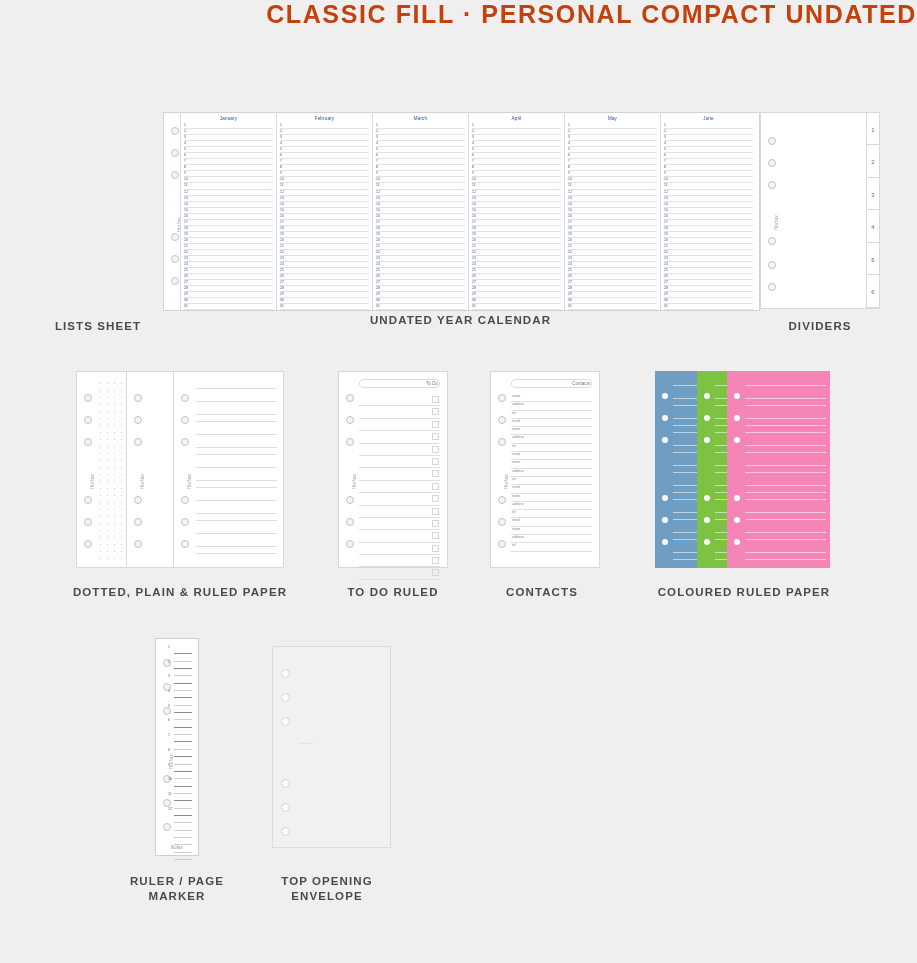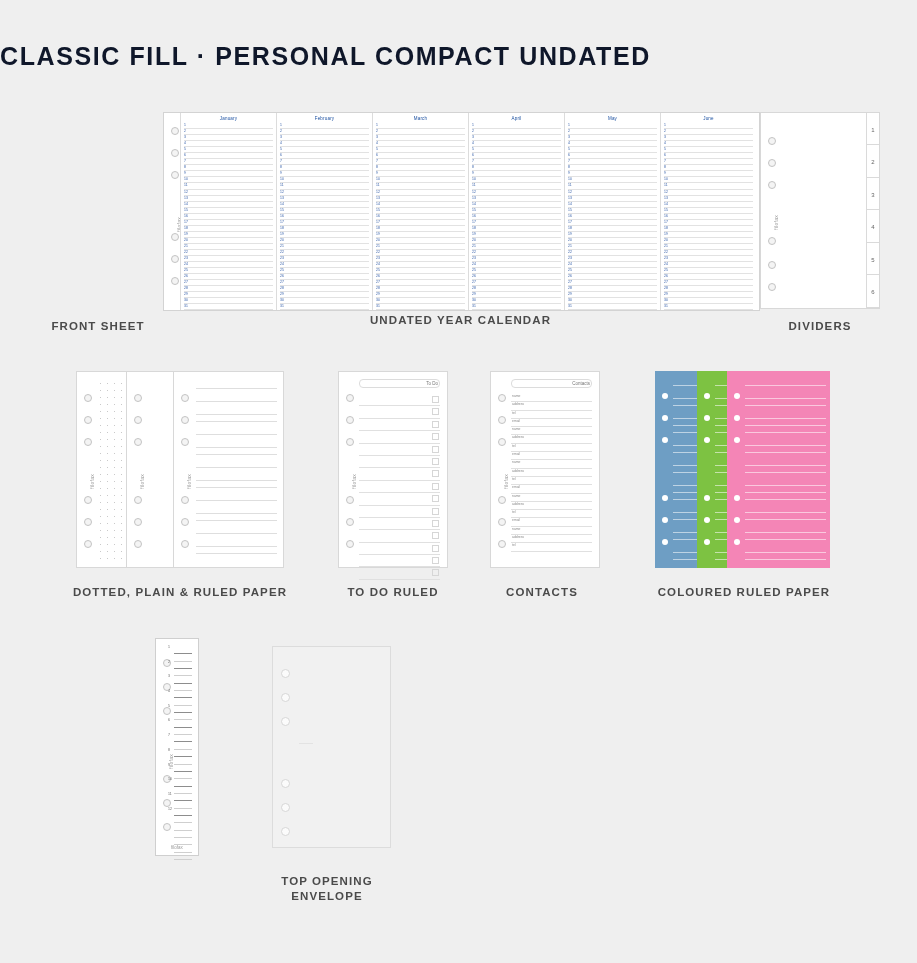--- a/index.html
+++ b/index.html
@@ -10,26 +10,25 @@
     width: 917px;
     height: 963px;
     background: #efefef;
     font-family: "Liberation Sans", sans-serif;
     color: #3a3a3a;
     overflow: hidden;
     position: relative;
   }
 
   .page-title {
-    text-align: left;
+    text-align: right;
     font-size: 25px;
     letter-spacing: 1.6px;
     font-weight: bold;
-    color: #0f172a;
-    padding-top: 42px;
+    color: #c2410c;
     padding-bottom: 0;
   }
 
   
   .sheet {
     background: #ffffff;
     border: 1px solid #d8d8d8;
     position: relative;
     box-sizing: border-box;
   }
@@ -1042,21 +1041,21 @@
     <div class="div-tabs" id="divider-tabs-host">
         <div class="div-tab">1</div>
         <div class="div-tab">2</div>
         <div class="div-tab">3</div>
         <div class="div-tab">4</div>
         <div class="div-tab">5</div>
         <div class="div-tab">6</div>
       </div>
   </div>
 
-  <div class="caption cap-r1-front">FRONT SHEET</div>
+  <div class="caption cap-r1-front">LISTS SHEET</div>
   <div class="caption cap-r1-cal">UNDATED YEAR CALENDAR</div>
   <div class="caption cap-r1-div">DIVIDERS</div>
 </div>
 
 <div class="row2">
 
   <div id="paper-group">
     <div class="pg-panel pg-dotted">
       <div class="ring" style="top:22px"></div>
       <div class="ring" style="top:44px"></div>
@@ -1287,14 +1286,15 @@
   <div id="envelope">
     <div class="env-ring" style="top:22px"></div>
     <div class="env-ring" style="top:46px"></div>
     <div class="env-ring" style="top:70px"></div>
     <div class="env-ring" style="top:132px"></div>
     <div class="env-ring" style="top:156px"></div>
     <div class="env-ring" style="top:180px"></div>
     <div class="env-flap"></div>
   </div>
 
+  <div class="caption cap-r3-ruler">RULER / PAGE MARKER</div>
   <div class="caption cap-r3-env">TOP OPENING ENVELOPE</div>
 </div>
 
 </body></html>

